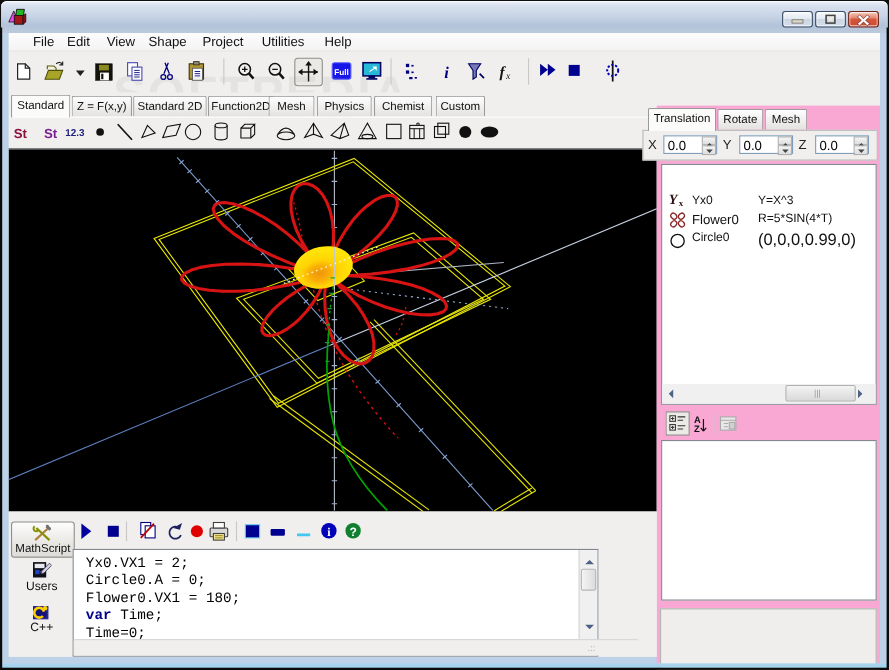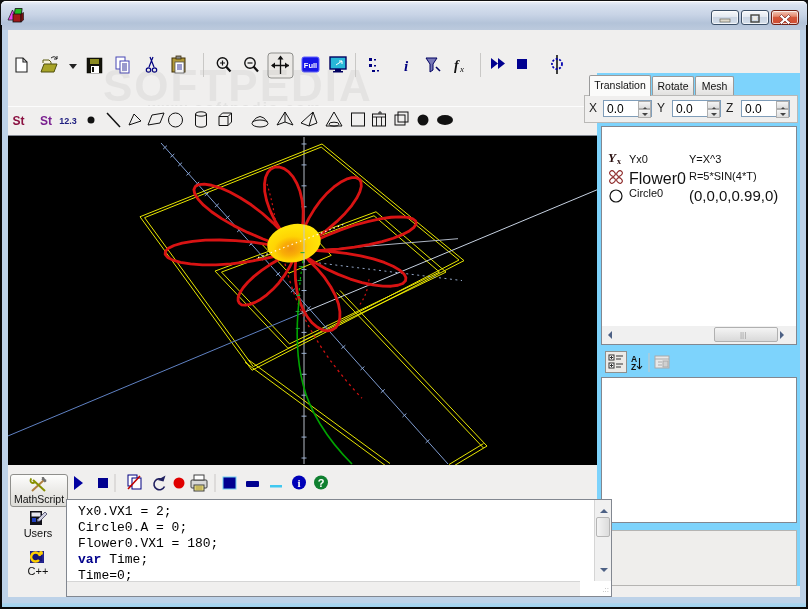--- a/index.html
+++ b/index.html
@@ -18,21 +18,21 @@
 #menubar{position:absolute;left:8px;top:30px;width:792px;height:17px;background:linear-gradient(180deg,#fdfdfd,#f3f3f3);border-bottom:1px solid #e4e3e2}
 .mi{position:absolute;top:1px;font-size:12px;color:#111}
 #toolbar{position:absolute;left:8px;top:47px;width:792px;height:37px;background:#f0efee}
 .tsep{position:absolute;top:6px;width:1px;height:24px;background:#c9c8c6}
 #tabrow{position:absolute;left:8px;top:84px;width:792px;height:22px;background:#f0efee}
 .tab{position:absolute;top:3px;height:19px;border:1px solid #9a9a9a;border-bottom:none;border-radius:2px 2px 0 0;
   background:linear-gradient(180deg,#fefefe,#ebeae9 70%,#e2e1df);font-size:10.5px;color:#111;text-align:center;line-height:18px;white-space:nowrap;overflow:visible}
 .tab.sel{top:2px;height:21px;background:#fbfbfa;z-index:3}
 #shaperow{position:absolute;left:8px;top:106px;width:792px;height:27px;background:#f0efee;border-top:1px solid #fcfcfc}
 #canvas{position:absolute;left:8px;top:135px;width:589px;height:330px;background:#000;border-top:1px solid #828790}
-#rpanel{position:absolute;left:597px;top:73px;width:203px;height:513px;background:#7dd3fc}
+#rpanel{position:absolute;left:597px;top:96px;width:203px;height:513px;background:#f9a8d4}
 #bottom{position:absolute;left:8px;top:465px;width:589px;height:132px;background:#f0efee}
 .wm{position:absolute;color:rgba(150,150,150,.16);font-weight:bold;letter-spacing:2px;pointer-events:none}
 .spin{width:49px;height:17px;background:#fff;border:1px solid #7f9db9}
 .spin:before{content:"0.0";position:absolute;left:3px;top:1px;font-size:12px;color:#000}
 .spin i{position:absolute;right:0;top:0;width:13px;height:8px;background:linear-gradient(180deg,#f5f5f5,#ddd);border:1px solid #b0afae}
 .spin i+i{top:8px;height:9px}
 .spin i:before{content:"";position:absolute;left:3px;top:2px;border:3px solid transparent;border-bottom:3px solid #444}
 .spin i+i:before{border-bottom-color:transparent;border-top:3px solid #444;top:3px}
 </style></head>
 <body>
@@ -54,20 +54,29 @@
         </svg></div>
  <div class="capbtn" id="btnmax" style="left:740px;width:28px"><svg width="26" height="13">
           <rect x="9" y="3" width="8" height="7" fill="none" stroke="#44443e" stroke-width="1.4"></rect>
           <rect x="11" y="5" width="4" height="3" fill="#eeebe1" stroke="none"></rect>
         </svg></div>
  <div class="capbtn" id="btnclose" style="left:770px;width:28px"><svg width="26" height="13">
           <path d="M9.5 2.5 L13 6 L16.5 2.5 L18.5 4.5 L15 7.5 L18.5 10.5 L16.5 12.5 L13 9 L9.5 12.5 L7.5 10.5 L11 7.5 L7.5 4.5 Z" fill="#fff" stroke="#5e1610" stroke-width="0.6"></path>
         </svg></div>
 </div>
 <div id="client"></div>
+<div id="menubar">
+ <div class="mi" style="left:22px">File</div>
+ <div class="mi" style="left:53px">Edit</div>
+ <div class="mi" style="left:89px">View</div>
+ <div class="mi" style="left:127px">Shape</div>
+ <div class="mi" style="left:176px">Project</div>
+ <div class="mi" style="left:230px">Utilities</div>
+ <div class="mi" style="left:287px">Help</div>
+</div>
 <div id="toolbar">
  <div class="wm" style="left:95px;top:14px;font-size:44px;color:rgba(130,130,130,.10)">SOFTPEDIA</div><div class="wm" style="left:140px;top:52px;font-size:15px;color:rgba(130,130,130,.12)">www.softpedia.com</div>
  <svg width="792" height="37" id="tbicons">
         <path d="M8 11 h7 l4 4 v10 h-11 z" fill="#fff" stroke="#222" stroke-width="1.1"></path>
         <path d="M15 11 v4 h4" fill="none" stroke="#222" stroke-width="1.1"></path>
         <path d="M35 16 v-3 h6 l2 2 h0 v2" fill="#f7f3d8" stroke="#5a5a10" stroke-width="1"></path>
         <path d="M33 25 l3 -8 h13 l-3 8 z" fill="#a8a428" stroke="#50500e" stroke-width="1"></path>
         <path d="M43 11 q4 -3 6 1 m0 -3 v3 h-3" fill="none" stroke="#222" stroke-width="1"></path>
         <path d="M61 17 h8 l-4 5 z" fill="#222"></path>
         <rect x="79" y="11" width="15" height="15" fill="#14140a" stroke="#000" stroke-width="0.5"></rect>
@@ -116,20 +125,30 @@
         <text x="452" y="25" font-size="9" fill="#111" font-family="Liberation Serif" font-style="italic">x</text>
         <path d="M483 11 l7 5.5 l-7 5.5 z M490 11 l7 5.5 l-7 5.5 z" fill="#000090"></path>
         <rect x="509" y="12" width="10" height="10" fill="#000090"></rect>
         <path d="M549 8 v19" stroke="#111" stroke-width="1.6"></path>
         <circle cx="549" cy="17" r="5" fill="none" stroke="#0000b0" stroke-width="1.8" stroke-dasharray="2,1.6"></circle>
       </svg>
  <div class="tsep" style="left:195px"></div>
  <div class="tsep" style="left:347px"></div>
  <div class="tsep" style="left:472px"></div>
 </div>
+<div id="tabrow">
+ <div class="tab sel" style="left:2px;width:54px">Standard</div>
+ <div class="tab" style="left:57px;width:55px">Z = F(x,y)</div>
+ <div class="tab" style="left:113px;width:67px">Standard 2D</div>
+ <div class="tab" style="left:181px;width:60px">Function2D</div>
+ <div class="tab" style="left:236px;width:42px">Mesh</div>
+ <div class="tab" style="left:280px;width:50px">Physics</div>
+ <div class="tab" style="left:332px;width:53px">Chemist</div>
+ <div class="tab" style="left:388px;width:45px">Custom</div>
+</div>
 <div id="shaperow">
  <svg width="589" height="27" id="shicons">
         <text x="10.5" y="18" font-size="12" font-weight="bold" fill="#8a1040" text-anchor="middle" font-family="Liberation Sans">St</text>
         <text x="38" y="18" font-size="12" font-weight="bold" fill="#7a2090" text-anchor="middle" font-family="Liberation Sans">St</text>
         <text x="60" y="17" font-size="9" font-weight="bold" fill="#202080" text-anchor="middle" font-family="Liberation Sans">12.3</text>
         <circle cx="83" cy="13" r="3.5" fill="#111"></circle>
         <path d="M99 6 L112 20" stroke="#111" stroke-width="1.5"></path>
         <path d="M121 18 L133 14 L126 7 Z" fill="none" stroke="#111" stroke-width="1"></path>
         <path d="M140 18 L144 8 L156 6 L152 16 Z" fill="none" stroke="#111" stroke-width="1"></path>
         <circle cx="167.5" cy="13" r="7" fill="none" stroke="#111" stroke-width="1"></circle>
@@ -221,21 +240,21 @@
 <g stroke="#8b2525" fill="none" stroke-width="1.1">
             <ellipse cx="4.5" cy="22.5" rx="3" ry="2.4" transform="rotate(45 4.5 22.5)"></ellipse>
             <ellipse cx="11.5" cy="22.5" rx="3" ry="2.4" transform="rotate(-45 11.5 22.5)"></ellipse>
             <ellipse cx="4.5" cy="29.5" rx="3" ry="2.4" transform="rotate(-45 4.5 29.5)"></ellipse>
             <ellipse cx="11.5" cy="29.5" rx="3" ry="2.4" transform="rotate(45 11.5 29.5)"></ellipse>
           </g>
 <circle cx="8" cy="45" r="6" fill="none" stroke="#111" stroke-width="1.2"></circle>
         </svg>
    <div class="abs" style="left:27px;top:26px;font-size:11px;color:#111">Yx0</div>
    <div class="abs" style="left:87px;top:26px;font-size:11px;color:#111">Y=X^3</div>
-   <div class="abs" style="left:27px;top:43px;font-size:16px;color:#111">Flower0</div>
+   <div class="abs" style="left:27px;top:43px;font-size:12px;color:#111">Flower0</div>
    <div class="abs" style="left:87px;top:43px;font-size:11px;color:#111">R=5*SIN(4*T)</div>
    <div class="abs" style="left:27px;top:60px;font-size:11px;color:#111">Circle0</div>
    <div class="abs" style="left:87px;top:60px;font-size:15px;color:#111">(0,0,0,0.99,0)</div>
 
    <div class="abs" style="left:0;top:199px;width:194px;height:18px;background:#f0f0f0">
      <div class="abs" style="left:2px;top:5px;width:0;height:0;border:4px solid transparent;border-right-color:#4d6185"></div>
      <div class="abs" style="left:112px;top:1px;width:64px;height:15px;background:linear-gradient(180deg,#f4f4f4,#d9d9d9);border:1px solid #b0b0b0;border-radius:2px"></div>
      <div class="abs" style="left:138px;top:4px;width:10px;height:9px;color:#9a9a9a;font-size:8px">|||</div>
      <div class="abs" style="right:8px;top:5px;width:0;height:0;border:4px solid transparent;border-left-color:#4d6185"></div>
    </div>
@@ -309,21 +328,21 @@
         <rect x="146.5" y="6" width="1" height="18" fill="#c9c8c6"></rect>
         <rect x="155" y="9" width="13" height="12" fill="#000090" stroke="#70d0f0" stroke-width="1"></rect>
         <rect x="178" y="13" width="13" height="6" rx="1" fill="#000090"></rect>
         <rect x="202" y="17" width="12" height="2.5" fill="#40c8f0"></rect>
         <circle cx="231" cy="14.5" r="7" fill="#0000b8"></circle>
         <text x="231" y="19" font-size="11" font-weight="bold" fill="#fff" text-anchor="middle" font-family="Liberation Serif">i</text>
         <circle cx="253" cy="14.5" r="7" fill="#108030"></circle>
         <text x="253" y="19" font-size="11" font-weight="bold" fill="#fff" text-anchor="middle" font-family="Liberation Sans">?</text>
       </svg>
 
- <div class="abs" style="left:58px;top:34px;width:546px;height:98px;background:#fff;border:1px solid #828790">
+ <div class="abs" style="left:58px;top:34px;width:478px;height:98px;background:#fff;border:1px solid #828790">
    <div class="abs" style="left:11px;top:4px;font-family:'Liberation Mono',monospace;font-size:13px;line-height:16px;color:#000;white-space:pre">Yx0.VX1 = 2;
 Circle0.A = 0;
 Flower0.VX1 = 180;
 <b style="color:#00008b">var</b> Time;
 Time=0;</div>
 
    <div class="abs" style="right:0;top:0;width:17px;height:81px;background:#f0f0f0;border-left:1px solid #d5d5d5">
      <div class="abs" style="left:5px;top:5px;width:0;height:0;border:4px solid transparent;border-bottom-color:#4d6185"></div>
      <div class="abs" style="left:1px;top:17px;width:14px;height:20px;background:linear-gradient(90deg,#f4f4f4,#dcdcdc);border:1px solid #b5b5b5;border-radius:2px"></div>
      <div class="abs" style="left:5px;bottom:5px;width:0;height:0;border:4px solid transparent;border-top-color:#4d6185"></div>

